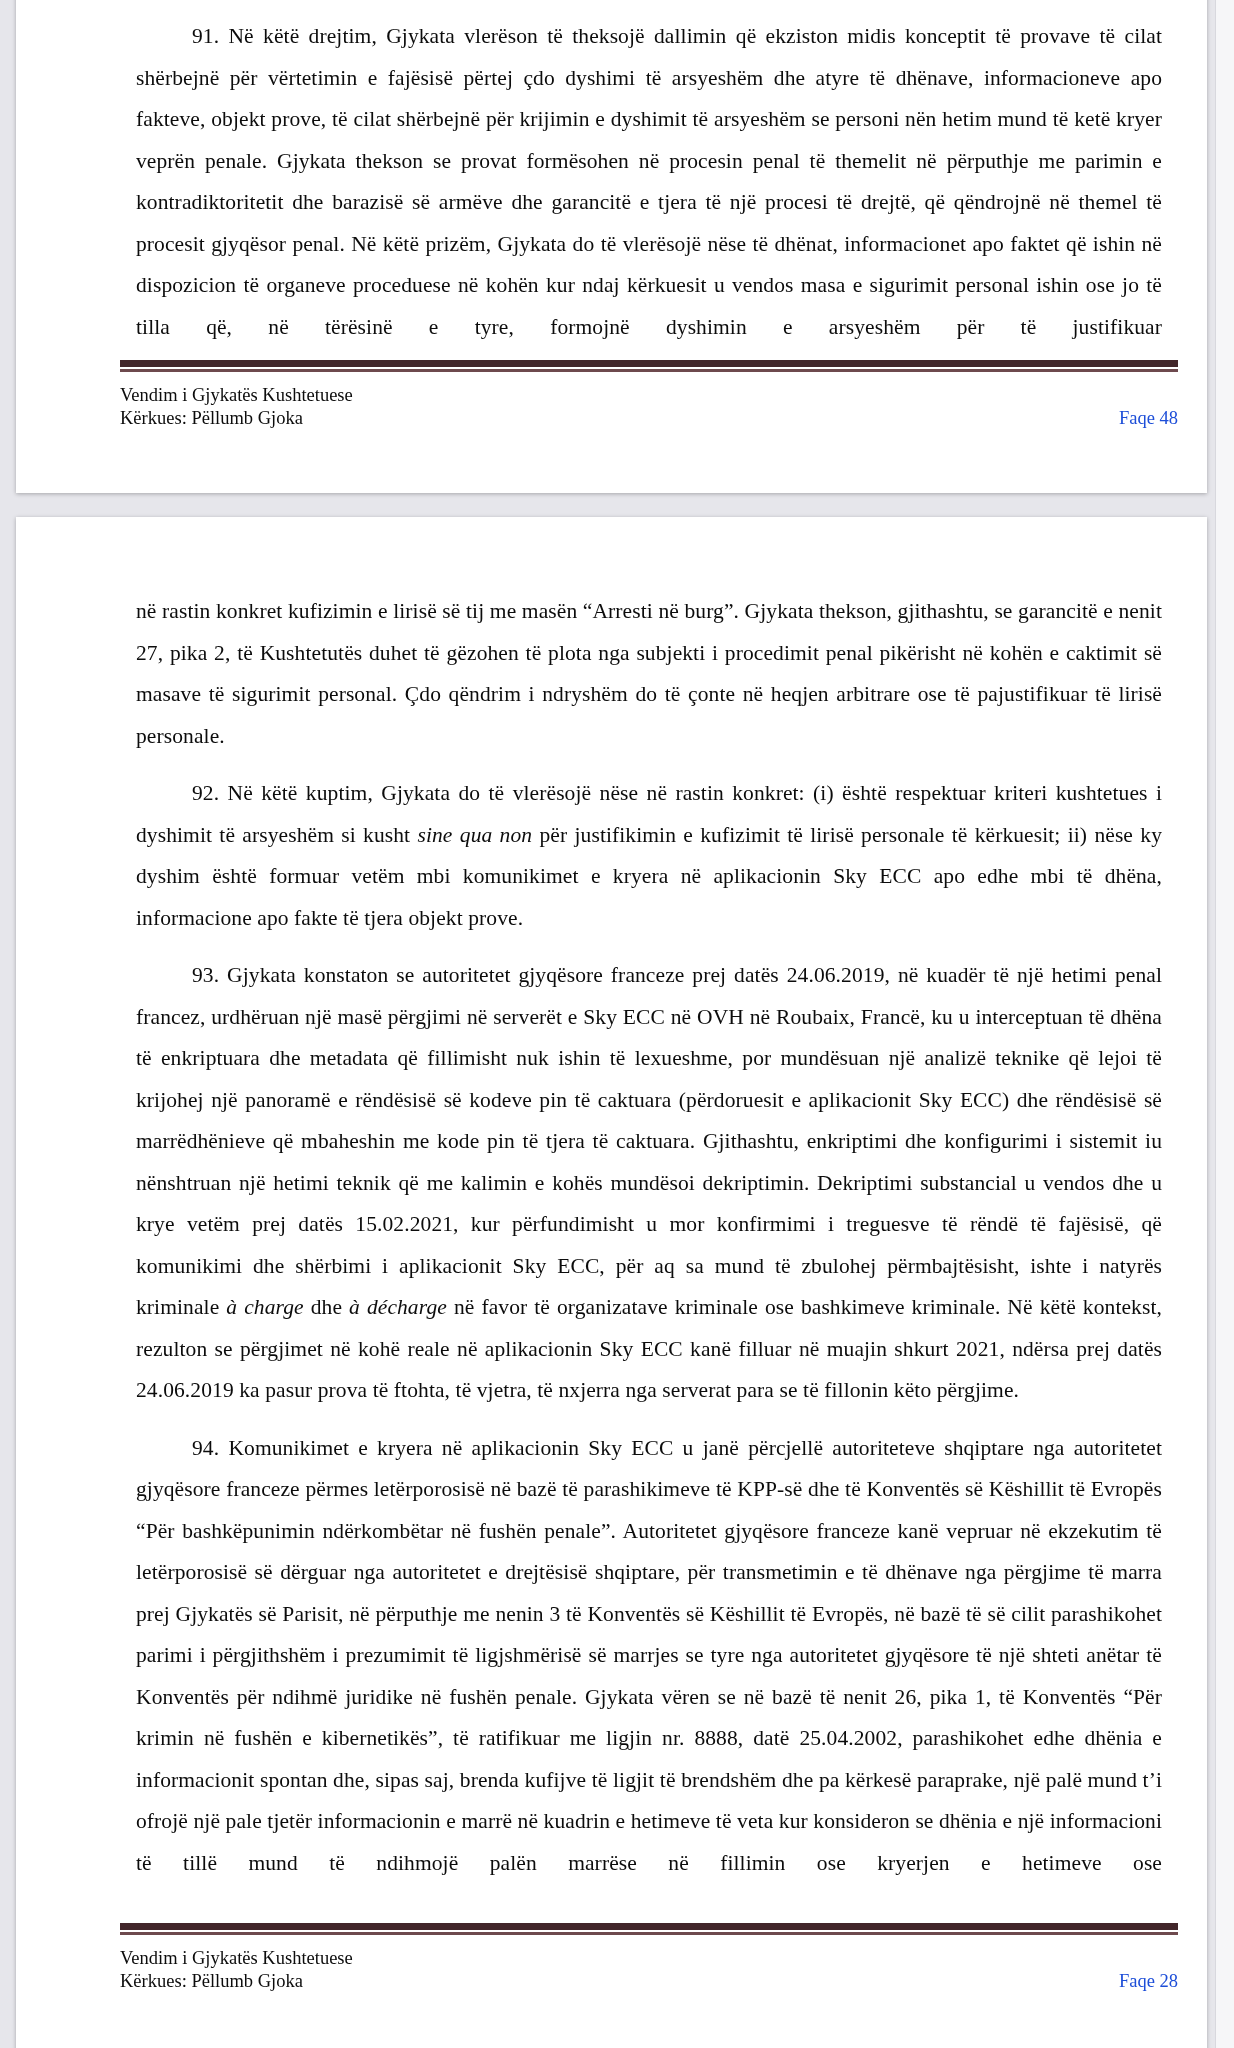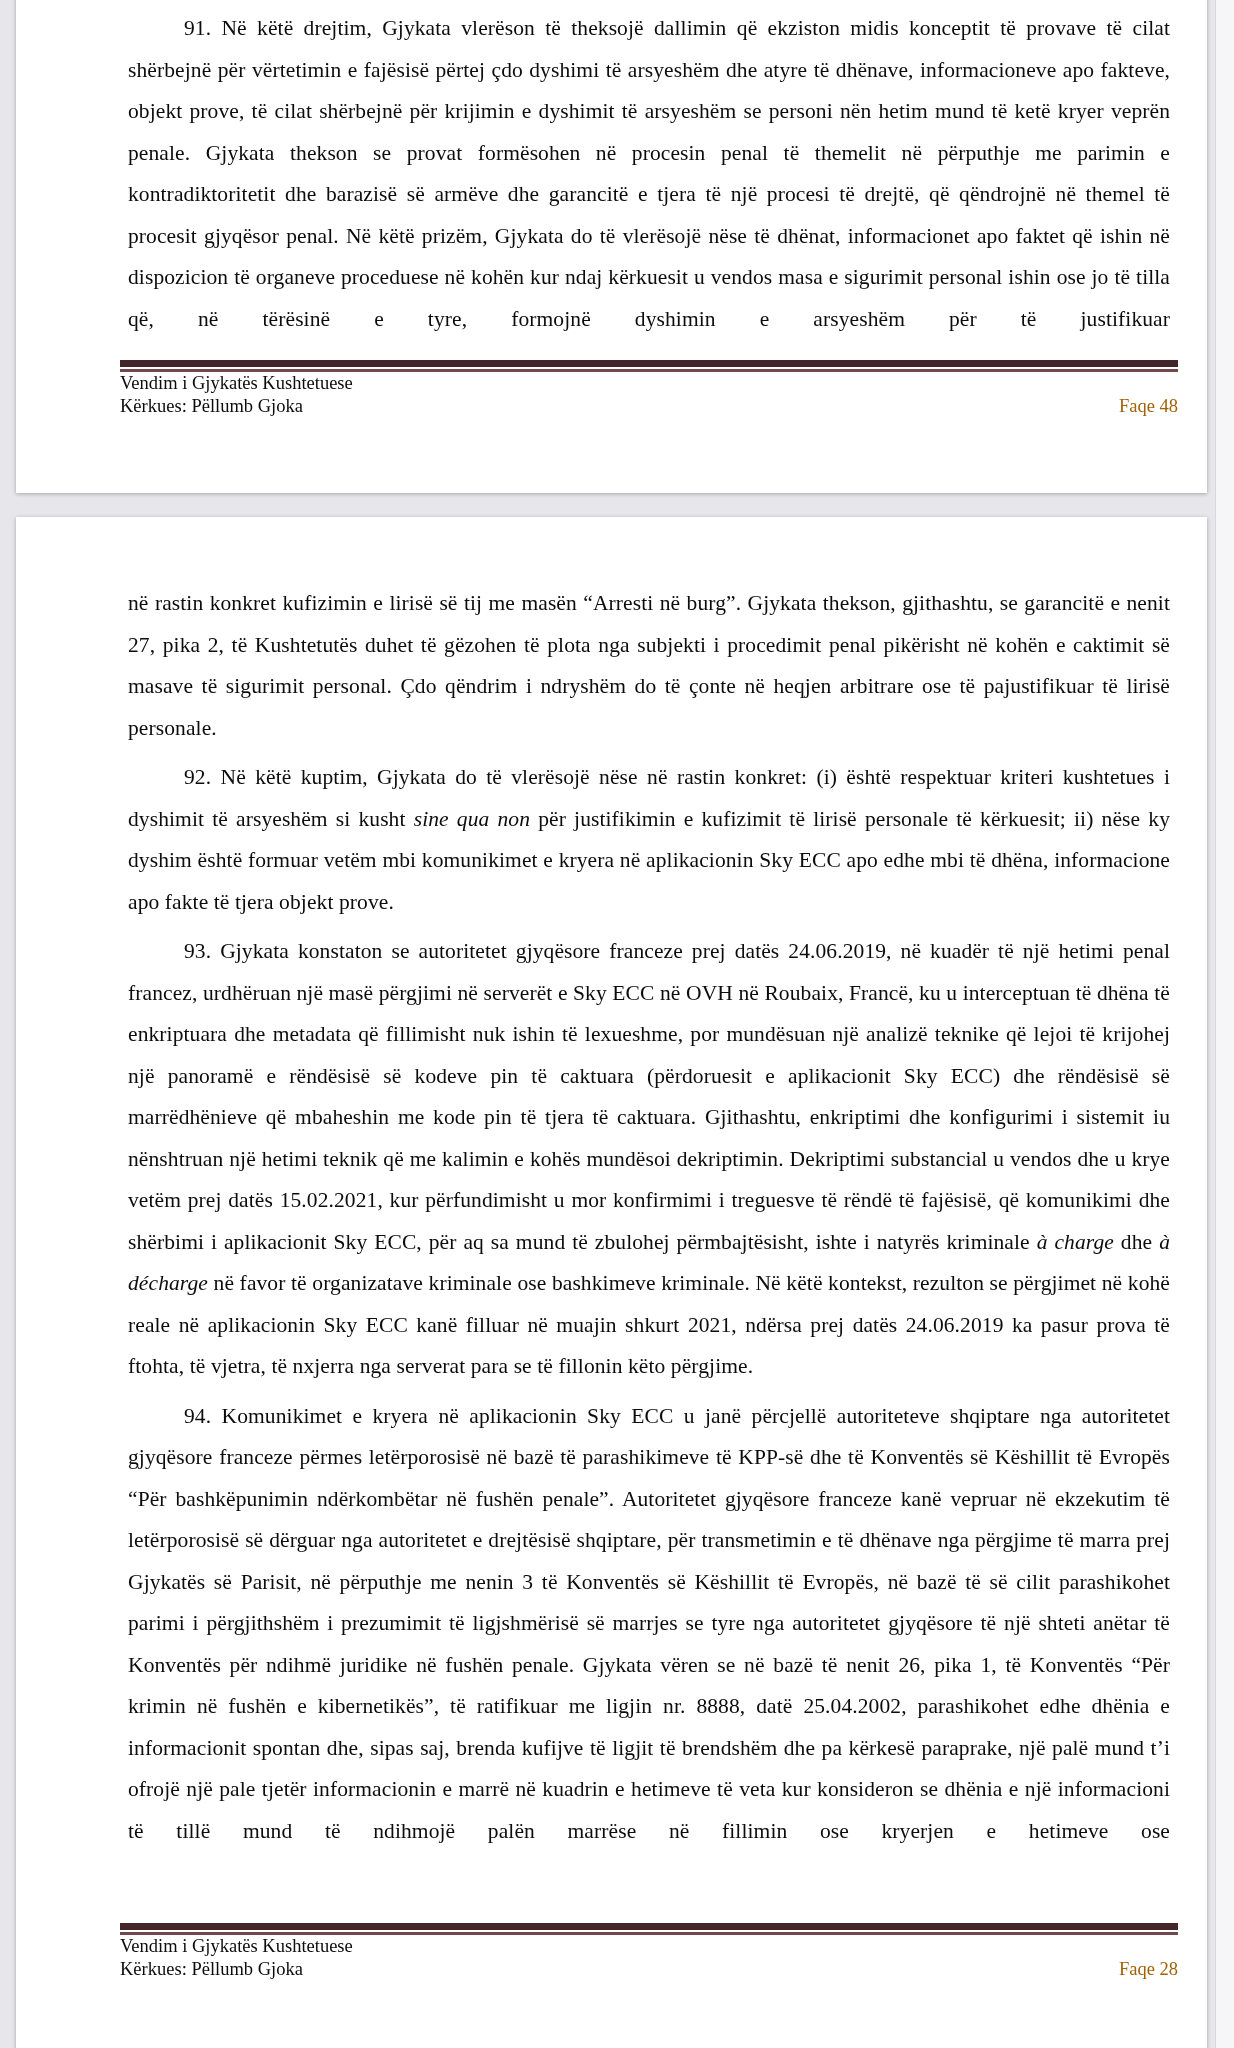--- a/index.html
+++ b/index.html
@@ -29,21 +29,21 @@
     position: absolute;
     left: 104px;
     width: 1058px;
     overflow: hidden;
     color: #0c0c0c;
   }
   .page-1 .text-block { top: 40px; height: 358px; }
   .page-2 .text-block { top: 58px; height: 1366px; }
 
   .para {
-    margin: 8px;
+    margin: 16px;
     font-size: 21.5px;
     line-height: 41.5px;
     text-align: justify;
     letter-spacing: 0.1px;
   }
   .para.indent { text-indent: 56px; }
   .para.cut { text-align-last: justify; }
   .para em { }
 
   .footer {
@@ -55,31 +55,31 @@
   .page-2 .footer { top: 1406px; }
 
   .rule-thick { height: 7px; background: #42262a; }
   .rule-gap   { height: 2px; background: #ffffff; }
   .rule-thin  { height: 3px; background: #6e4a4e; }
 
   .footer-rows {
     display: flex;
     justify-content: space-between;
     align-items: flex-end;
-    margin-top: 0;
+    margin-top: 12px;
   }
   .footer-left div {
     font-size: 18.5px;
     line-height: 23px;
     color: #0c0c0c;
   }
   .footer-page {
     font-size: 18.5px;
     line-height: 23px;
-    color: #a16207;
+    color: #1d4ed8;
   }
 
   .scroll-strip {
     position: absolute;
     top: 0;
     right: 0;
     width: 18px;
     height: 2048px;
     background: #f6f6f8;
     border-left: 1px solid #d8d8de;

